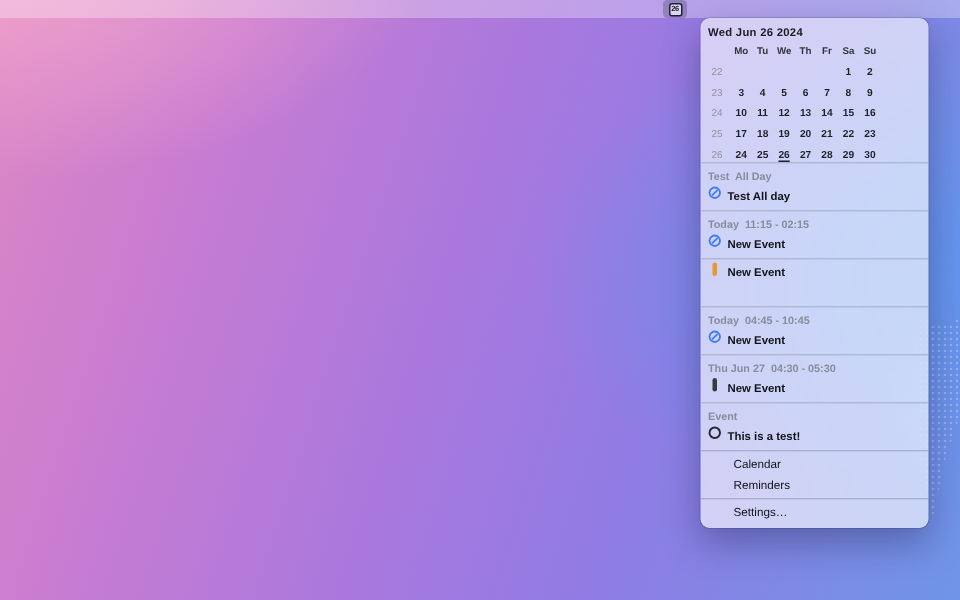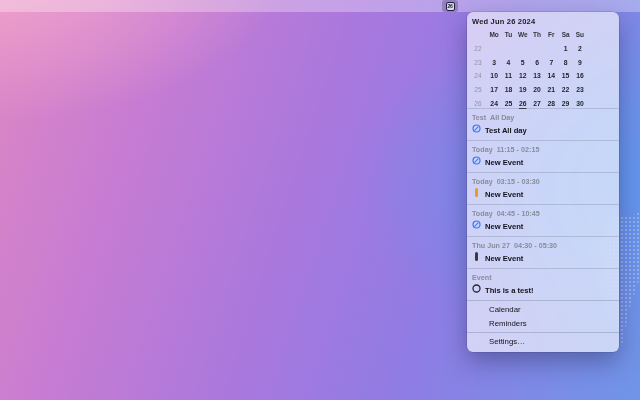--- a/index.html
+++ b/index.html
@@ -178,21 +178,20 @@
             <svg width="9" height="9" viewBox="0 0 9 9">
                 <circle cx="4.5" cy="4.5" r="3.5" fill="none" stroke="#3a7bf6" stroke-width="1.2"></circle>
                 <line x1="2.7" y1="6.3" x2="6.3" y2="2.7" stroke="#3a7bf6" stroke-width="1.1"></line>
               </svg>
           </span>
           <span class="group-title">New Event</span>
         </div>
       </div>
 
       <div class="group">
-        <div class="group-when">Today  03:15 - 03:30</div>
         <div class="group-row">
           <span class="icon-wrap">
               <span class="bar orange"></span>
             </span>
           <span class="group-title">New Event</span>
         </div>
       </div>
 
       <div class="group">
         <div class="group-when">Today  04:45 - 10:45</div>

